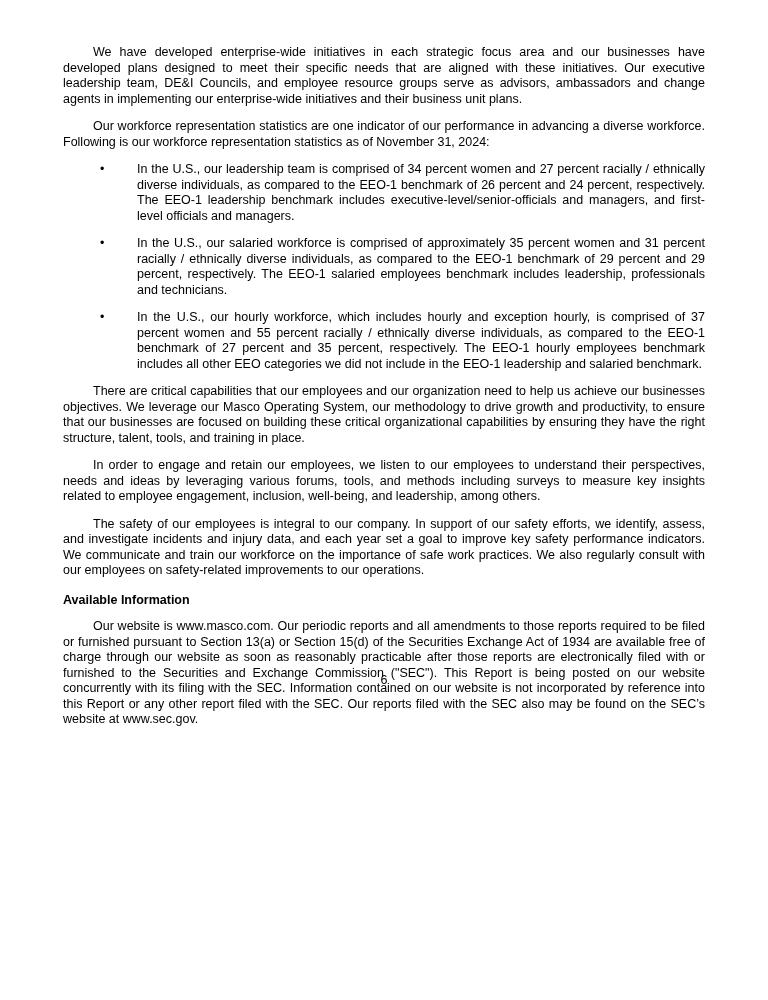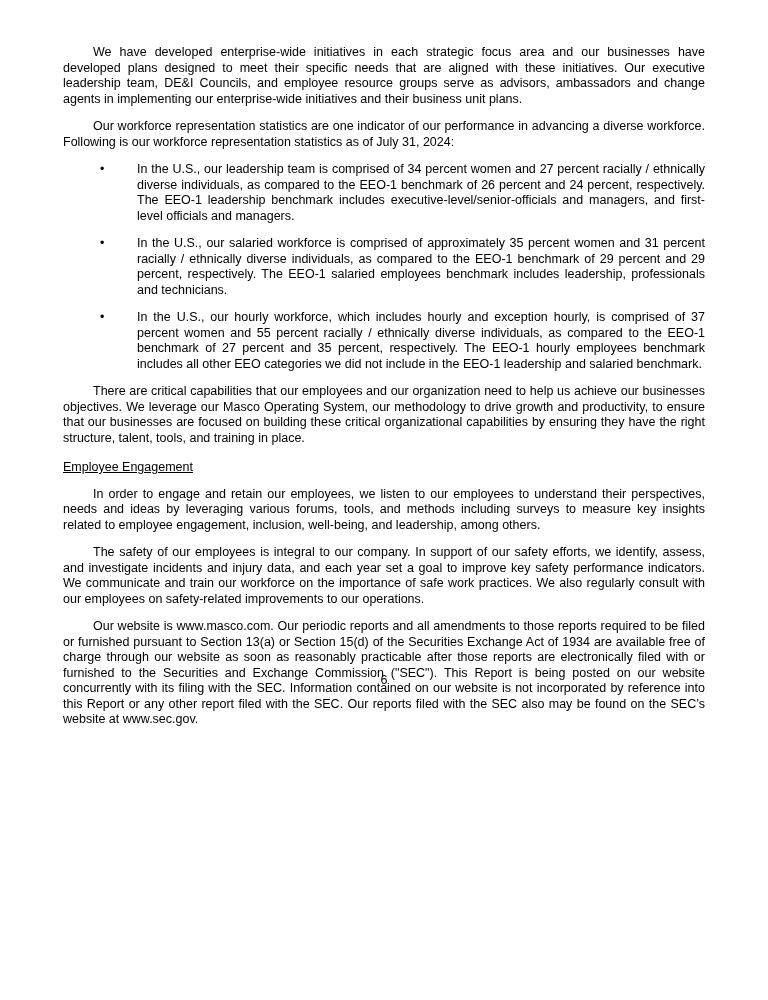--- a/index.html
+++ b/index.html
@@ -59,43 +59,43 @@
   }
 </style>
 </head>
 <body>
 
 <div class="page">
   <div class="content">
 
     <p class="para">We have developed enterprise-wide initiatives in each strategic focus area and our businesses have developed plans designed to meet their specific needs that are aligned with these initiatives. Our executive leadership team, DE&amp;I Councils, and employee resource groups serve as advisors, ambassadors and change agents in implementing our enterprise-wide initiatives and their business unit plans.</p>
 
-    <p class="para">Our workforce representation statistics are one indicator of our performance in advancing a diverse workforce. Following is our workforce representation statistics as of July 31, 2024:</p>
+    <p class="para">Our workforce representation statistics are one indicator of our performance in advancing a diverse workforce. Following is our workforce representation statistics as of November 31, 2024:</p>
 
     <div class="bullet-item">
       <span class="bullet-marker">•</span>
       <span class="bullet-text">In the U.S., our leadership team is comprised of 34 percent women and 27 percent racially / ethnically diverse individuals, as compared to the EEO-1 benchmark of 26 percent and 24 percent, respectively. The EEO-1 leadership benchmark includes executive-level/senior-officials and managers, and first-level officials and managers.</span>
     </div>
 
     <div class="bullet-item">
       <span class="bullet-marker">•</span>
       <span class="bullet-text">In the U.S., our salaried workforce is comprised of approximately 35 percent women and 31 percent racially / ethnically diverse individuals, as compared to the EEO-1 benchmark of 29 percent and 29 percent, respectively. The EEO-1 salaried employees benchmark includes leadership, professionals and technicians.</span>
     </div>
 
     <div class="bullet-item">
       <span class="bullet-marker">•</span>
       <span class="bullet-text">In the U.S., our hourly workforce, which includes hourly and exception hourly, is comprised of 37 percent women and 55 percent racially / ethnically diverse individuals, as compared to the EEO-1 benchmark of 27 percent and 35 percent, respectively. The EEO-1 hourly employees benchmark includes all other EEO categories we did not include in the EEO-1 leadership and salaried benchmark.</span>
     </div>
 
     <p class="para">There are critical capabilities that our employees and our organization need to help us achieve our businesses objectives. We leverage our Masco Operating System, our methodology to drive growth and productivity, to ensure that our businesses are focused on building these critical organizational capabilities by ensuring they have the right structure, talent, tools, and training in place.</p>
 
-    <div class="section-heading">Employee Engagement</div>
     <p class="para">In order to engage and retain our employees, we listen to our employees to understand their perspectives, needs and ideas by leveraging various forums, tools, and methods including surveys to measure key insights related to employee engagement, inclusion, well-being, and leadership, among others.</p>
 
     <p class="para">The safety of our employees is integral to our company. In support of our safety efforts, we identify, assess, and investigate incidents and injury data, and each year set a goal to improve key safety performance indicators. We communicate and train our workforce on the importance of safe work practices. We also regularly consult with our employees on safety-related improvements to our operations.</p>
 
 
+    <div class="bold-heading">Available Information</div>
     <p class="para">Our website is www.masco.com. Our periodic reports and all amendments to those reports required to be filed or furnished pursuant to Section 13(a) or Section 15(d) of the Securities Exchange Act of 1934 are available free of charge through our website as soon as reasonably practicable after those reports are electronically filed with or furnished to the Securities and Exchange Commission ("SEC"). This Report is being posted on our website concurrently with its filing with the SEC. Information contained on our website is not incorporated by reference into this Report or any other report filed with the SEC. Our reports filed with the SEC also may be found on the SEC’s website at www.sec.gov.</p>
 
   </div>
 
   <div class="page-number">6</div>
 </div>
 
 </body></html>

